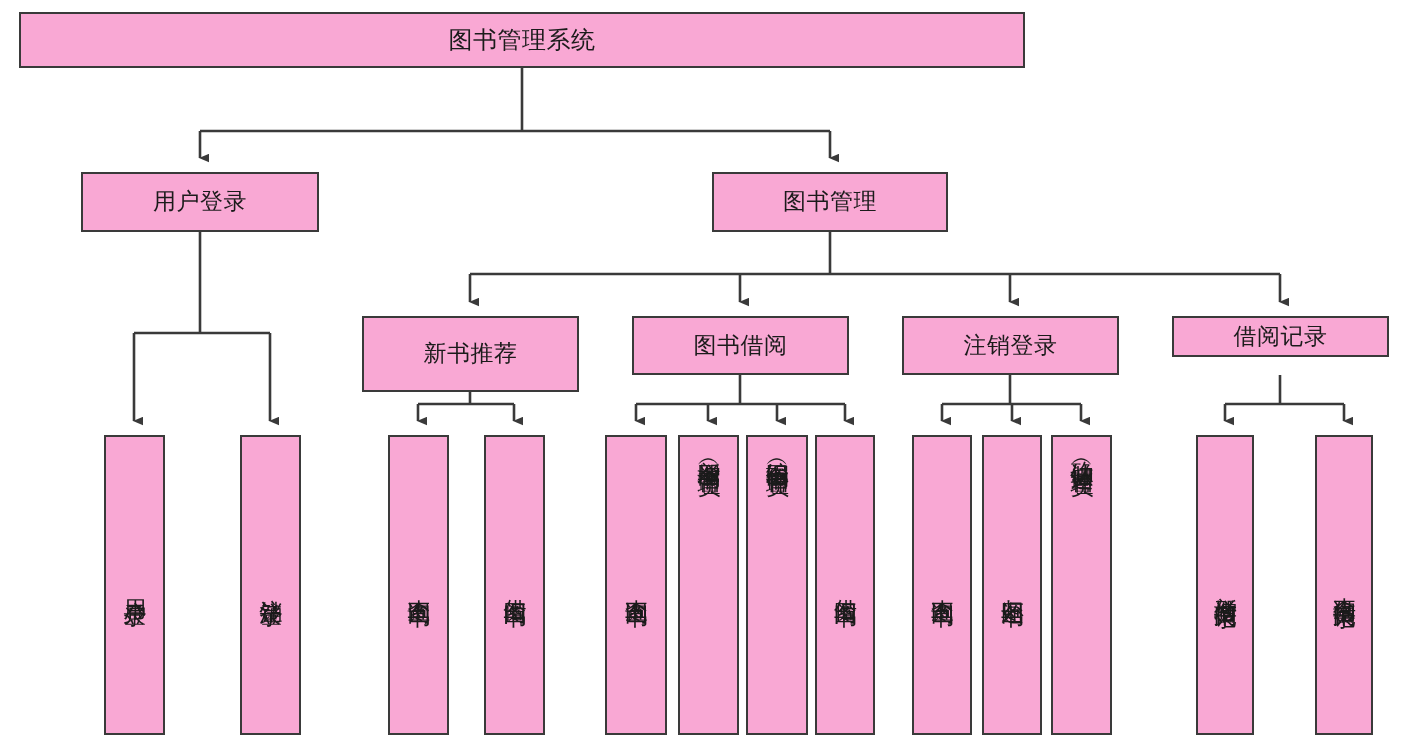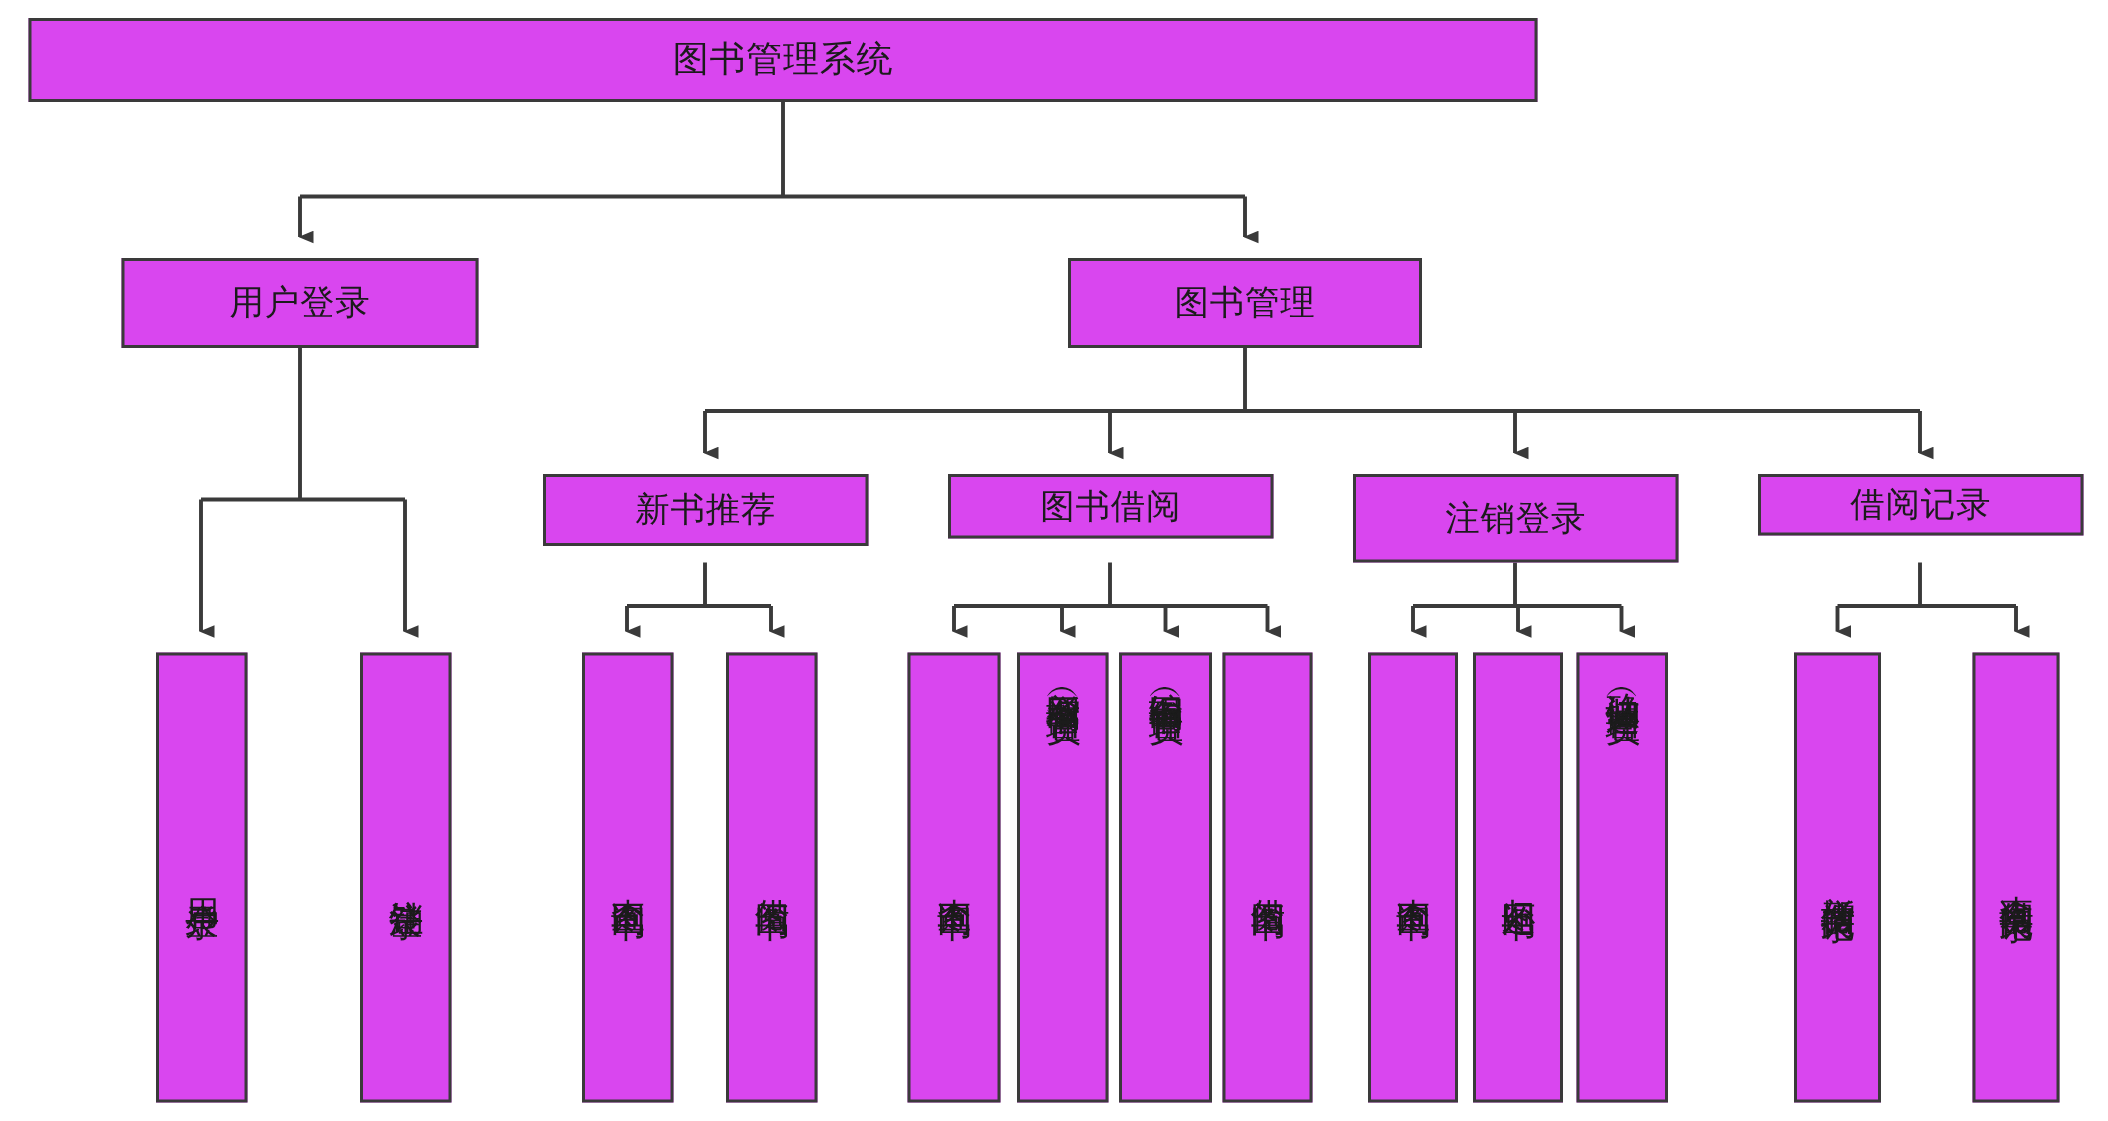--- a/index.html
+++ b/index.html
@@ -22,21 +22,21 @@
     position: absolute;
     left: 0;
     top: 0;
     width: 1405px;
     height: 747px;
     pointer-events: none;
   }
   .node {
     position: absolute;
     box-sizing: border-box;
-    background: #d946ef;
+    background: #f9a8d4;
     border: 2px solid #3a3a3a;
     display: flex;
     align-items: center;
     justify-content: center;
     z-index: 2;
   }
   .node-label {
     color: #1b1b1b;
     font-size: 23px;
     line-height: 1.18;
@@ -140,24 +140,24 @@
 
   <div id="level2-nodes">
       <div class="node horizontal" style="left: 81px; top: 172px; width: 238px; height: 60px;">
         <span class="node-label">用户登录</span>
       </div>
       <div class="node horizontal" style="left: 712px; top: 172px; width: 236px; height: 60px;">
         <span class="node-label">图书管理</span>
       </div>
     </div>
   <div id="level3-nodes">
-      <div class="node horizontal" style="left: 362px; top: 316px; width: 217px; height: 48px;">
+      <div class="node horizontal" style="left: 362px; top: 316px; width: 217px; height: 76px;">
         <span class="node-label">新书推荐</span>
       </div>
-      <div class="node horizontal" style="left: 632px; top: 316px; width: 217px; height: 43px;">
+      <div class="node horizontal" style="left: 632px; top: 316px; width: 217px; height: 59px;">
         <span class="node-label">图书借阅</span>
       </div>
       <div class="node horizontal" style="left: 902px; top: 316px; width: 217px; height: 59px;">
         <span class="node-label">注销登录</span>
       </div>
       <div class="node horizontal" style="left: 1172px; top: 316px; width: 217px; height: 41px;">
         <span class="node-label">借阅记录</span>
       </div>
     </div>
   <div id="leaf-nodes">

